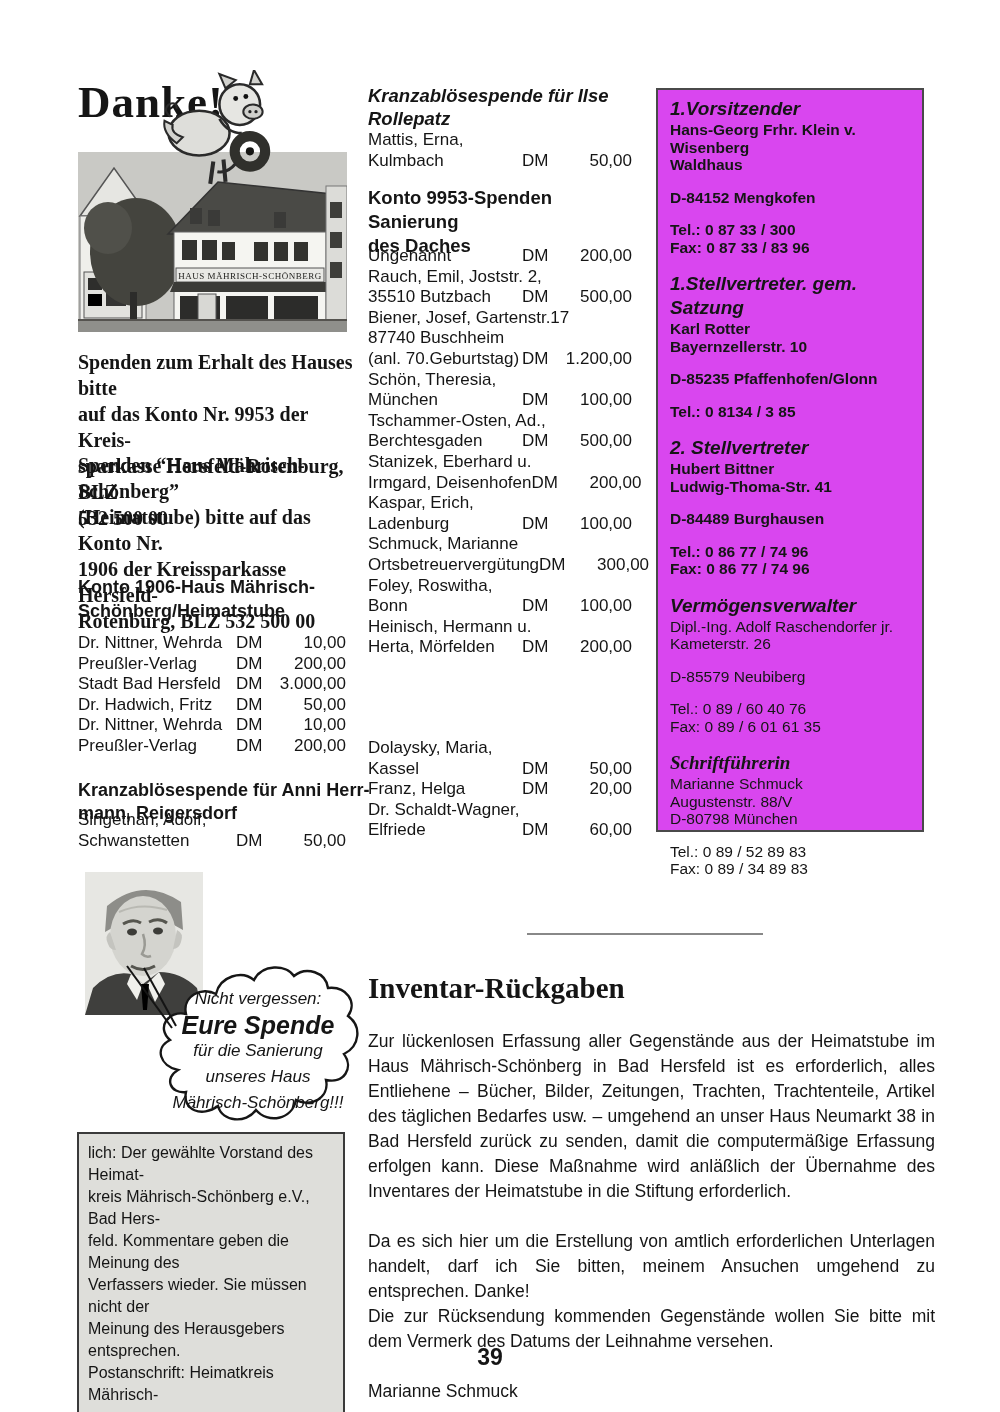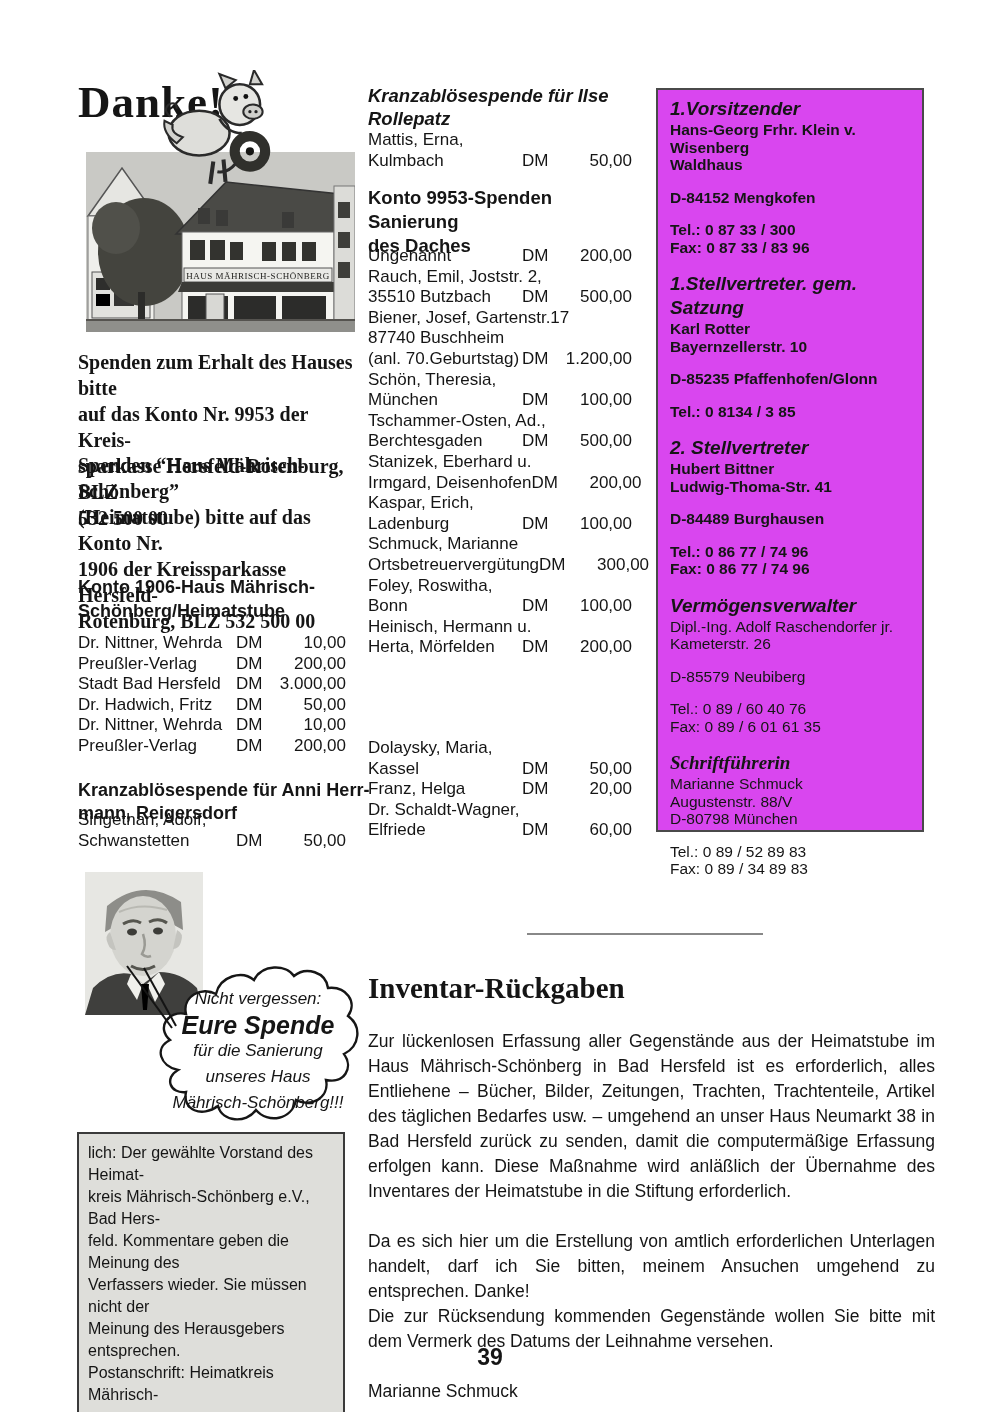--- a/index.html
+++ b/index.html
@@ -7,21 +7,21 @@
     position:relative; width:1000px; height:1412px; margin:0 auto;
     background:#ffffff; color:#151515; overflow:hidden;
     font-family:"Liberation Sans", sans-serif;
   }
   
   #danke {
     position:absolute; left:78px; top:76px;
     font-family:"Liberation Serif", serif; font-weight:bold; font-size:45px; letter-spacing:1px;
   }
   #pig { position:absolute; left:156px; top:70px; width:138px; height:120px; z-index:3; }
-  #house-photo { position:absolute; left:78px; top:152px; width:302px; height:180px; z-index:1;margin-left:8px; }
+  #house-photo { position:absolute; left:78px; top:152px; width:302px; height:180px; z-index:1; }
   .serif-para {
     position:absolute; left:78px; width:285px;
     font-family:"Liberation Serif", serif; font-weight:bold;
     font-size:20px; line-height:26px;
   }
   #left-para1 { top:349px; }
   #left-para2 { top:452px; }
   .list-heading { position:absolute; left:78px; font-weight:bold; font-size:18px; line-height:24px; }
   #konto1906-heading { top:575px; }
   #anni-heading { top:779px; line-height:23px; }

